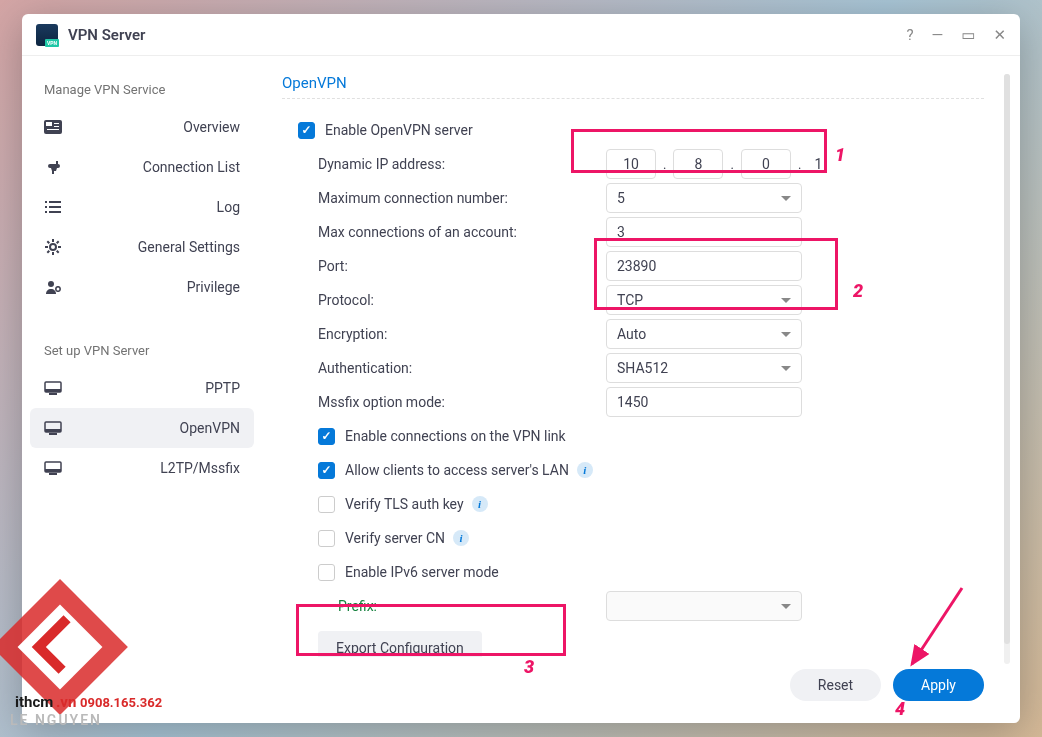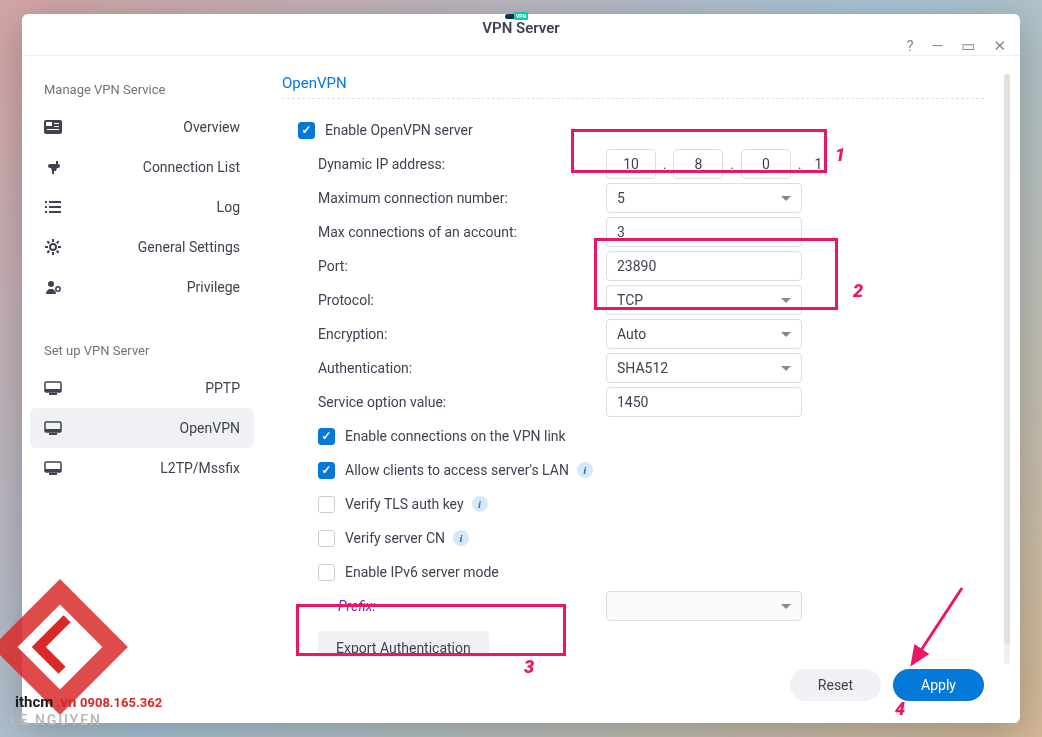--- a/index.html
+++ b/index.html
@@ -1,39 +1,39 @@
 <!DOCTYPE html>
 <html><head>
 <meta charset="utf-8">
 <style>
 * { box-sizing: border-box; margin: 0; padding: 0; font-family: -apple-system, BlinkMacSystemFont, "Segoe UI", Roboto, Arial, sans-serif; }
 body { background: linear-gradient(135deg, #d4a5a5 0%, #a8c5d6 50%, #d4b896 100%); width: 1042px; height: 737px; overflow: hidden; position: relative; }
 .window { position: absolute; left: 22px; top: 14px; width: 998px; height: 709px; background: #fff; border-radius: 6px; box-shadow: 0 8px 40px rgba(0,0,0,0.25); display: flex; flex-direction: column; }
-.titlebar { height: 42px; display: flex; align-items: center; padding: 0 14px; border-bottom: 1px solid #eee; flex-direction: column; }
+.titlebar { height: 42px; display: flex; align-items: center; padding: 0 14px; border-bottom: 1px solid #eee; }
 .app-icon { width: 22px; height: 22px; background: linear-gradient(180deg, #1a3a5e 0%, #0d2540 100%); border-radius: 3px; margin-right: 10px; position: relative; }
 .app-icon::after { content: "VPN"; position: absolute; bottom: -1px; right: -1px; background: #1ec7a6; color: #fff; font-size: 5px; padding: 1px 2px; border-radius: 1px; font-weight: bold; }
 .app-title { font-size: 15px; font-weight: 600; color: #404252; }
 .win-controls { margin-left: auto; display: flex; gap: 18px; color: #888; font-size: 15px; align-items: center; }
 .win-controls span { cursor: pointer; }
 .body { flex: 1; display: flex; overflow: hidden; }
 .sidebar { width: 240px; padding: 18px 8px 18px 8px; }
 .side-header { font-size: 13px; color: #737373; font-weight: 400; padding: 8px 14px 10px; }
 .side-item { display: flex; align-items: center; padding: 12px 14px; border-radius: 6px; color: #404252; font-size: 14px; cursor: pointer; gap: 12px; justify-content: space-between; }
 .side-item.active { background: #f0f1f4; }
 .side-icon { width: 18px; height: 16px; display: inline-flex; align-items: center; justify-content: center; }
 .content-wrap { flex: 1; display: flex; flex-direction: column; padding: 12px 8px 6px 0; }
 .content { flex: 1; overflow-y: auto; padding: 6px 28px 0 20px; }
 .section-title { color: #0579d9; font-size: 15px; font-weight: 400; padding-bottom: 6px; border-bottom: 1px dashed #e0e0e0; margin-bottom: 14px; }
 .row { display: flex; align-items: center; min-height: 34px; padding: 0 0 0 16px; }
 .row-indent { padding-left: 36px; }
 .check { width: 17px; height: 17px; border: 1px solid #ccc; border-radius: 3px; margin-right: 10px; display: inline-flex; align-items: center; justify-content: center; flex-shrink: 0; cursor: pointer; }
 .check.on { background: #0579d9; border-color: #0579d9; }
 .check.on::after { content: "✓"; color: #fff; font-size: 12px; font-weight: bold; }
 .label { font-size: 14px; color: #404252; flex: 0 0 288px; }
-.label.disabled { color: #6d28d9; font-style: italic; }
+.label.disabled { color: #15803d; }
 .ctrl { display: flex; align-items: center; gap: 4px; }
 .ip-box { width: 50px; height: 30px; border: 1px solid #ddd; border-radius: 4px; text-align: center; font-size: 14px; color: #404252; }
 .ip-dot { font-size: 13px; color: #404252; padding: 0 3px; }
 .select { width: 196px; height: 30px; border: 1px solid #ddd; border-radius: 4px; display: flex; align-items: center; padding: 0 10px; font-size: 14px; color: #404252; position: relative; cursor: pointer; background: #fff; }
 .select::after { content: ""; position: absolute; right: 10px; top: 12px; border: 5px solid transparent; border-top-color: #888; }
 .select.disabled { color: #c0c0c8; background: #fafafa; }
 .textin { width: 196px; height: 30px; border: 1px solid #ddd; border-radius: 4px; padding: 0 10px; font-size: 14px; color: #404252; }
 .info-icon { width: 16px; height: 16px; border-radius: 50%; background: #d6e9f8; color: #0579d9; font-size: 11px; font-style: italic; font-weight: bold; display: inline-flex; align-items: center; justify-content: center; margin-left: 8px; font-family: Georgia, serif; }
 .export-btn { background: #f0f1f4; border: none; border-radius: 4px; padding: 9px 18px; font-size: 14px; color: #404252; cursor: pointer; margin: 8px 0 8px 36px; }
 .footer { display: flex; justify-content: flex-end; gap: 12px; padding: 12px 28px 16px 0; }
@@ -203,21 +203,21 @@
               <span>Auto</span>
             </div>
         </div>
         <div class="row row-indent">
           <span class="label">Authentication:</span>
           <div class="select">
               <span>SHA512</span>
             </div>
         </div>
         <div class="row row-indent">
-          <span class="label">Service option value:</span>
+          <span class="label">Mssfix option mode:</span>
           <input class="textin" value="1450" style="">
         </div>
 
         <div class="row row-indent">
           <span class="check on"></span>
           <span style="font-size:14px;color:#404252">Enable connections on the VPN link</span>
         </div>
         <div class="row row-indent">
           <span class="check on"></span>
           <span style="font-size:14px;color:#404252">Allow clients to access server's LAN</span>
@@ -237,21 +237,21 @@
           <span class="check"></span>
           <span style="font-size:14px;color:#404252">Enable IPv6 server mode</span>
         </div>
         <div class="row" style="padding-left:56px">
           <span class="label disabled" style="flex:0 0 268px">Prefix:</span>
           <div class="select disabled">
               <span></span>
             </div>
         </div>
 
-        <button class="export-btn">Export Authentication</button>
+        <button class="export-btn">Export Configuration</button>
       </div>
       <div class="footer">
         <button class="btn btn-secondary">Reset</button>
         <button class="btn btn-primary">Apply</button>
       </div>
     </div>
   </div>
   <div class="scrollbar"></div>
   <div class="scrollthumb"></div>
 </div>

